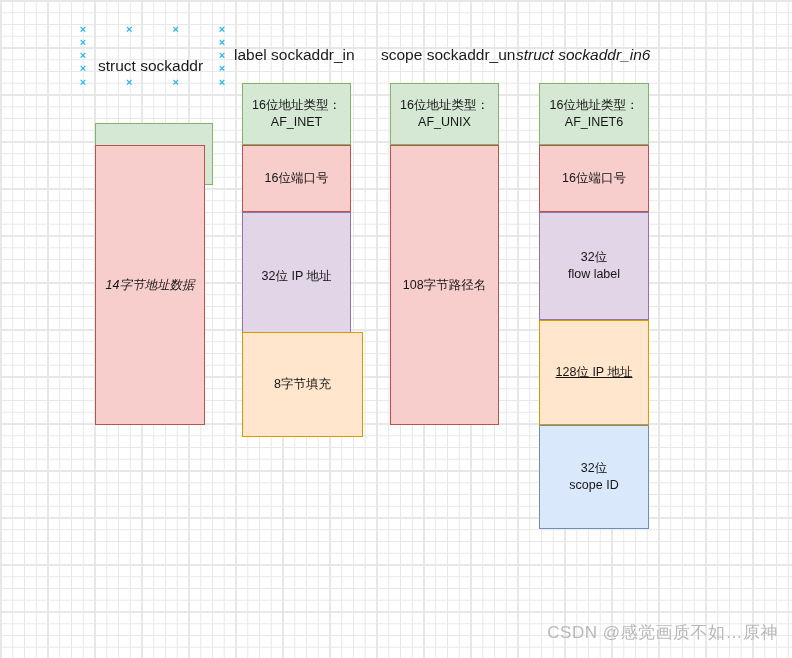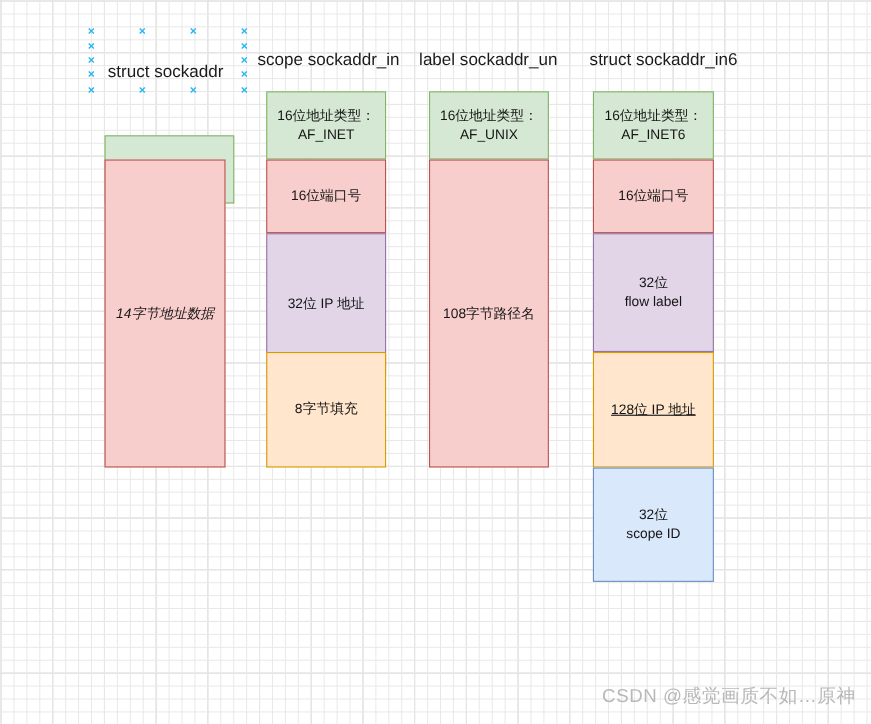--- a/index.html
+++ b/index.html
@@ -91,31 +91,31 @@
 </style>
 </head>
 <body>
 
 <div id="canvas">
 
   <div id="watermark">CSDN @感觉画质不如…原神</div>
 <div class="col-title" style="left: 98px; top: 58px;">struct sockaddr</div>
     <div class="field f-green" style="left: 95px; top: 83px; width: 118px; height: 62px; margin-top: 40px;">16位地址类型</div>
     <div class="field f-pink" style="left: 95px; top: 145px; width: 110px; height: 280px; font-style: italic;">14字节地址数据</div>
-    <div class="col-title" style="left: 234px; top: 47px;">scope sockaddr_in</div>
+    <div class="col-title" style="left: 234px; top: 47px;">label sockaddr_in</div>
     <div class="field f-green" style="left: 242px; top: 83px; width: 109px; height: 62px;">16位地址类型：
 AF_INET</div>
     <div class="field f-pink" style="left: 242px; top: 145px; width: 109px; height: 67px;">16位端口号</div>
     <div class="field f-purple" style="left: 242px; top: 212px; width: 109px; height: 128px;">32位 IP 地址</div>
-    <div class="field f-orange" style="left: 242px; top: 320px; width: 109px; height: 105px; font-family: Liberation Mono, monospace;">8字节填充</div>
-    <div class="col-title" style="left: 381px; top: 47px;">label sockaddr_un</div>
+    <div class="field f-orange" style="left: 242px; top: 332px; width: 121px; height: 105px;">8字节填充</div>
+    <div class="col-title" style="left: 381px; top: 47px;">scope sockaddr_un</div>
     <div class="field f-green" style="left: 390px; top: 83px; width: 109px; height: 62px;">16位地址类型：
 AF_UNIX</div>
     <div class="field f-pink" style="left: 390px; top: 145px; width: 109px; height: 280px;">108字节路径名</div>
-    <div class="col-title" style="left: 536px; top: 47px;">struct sockaddr_in6</div>
+    <div class="col-title" style="left: 516px; top: 47px; font-style: italic;">struct sockaddr_in6</div>
     <div class="field f-green" style="left: 539px; top: 83px; width: 110px; height: 62px;">16位地址类型：
 AF_INET6</div>
     <div class="field f-pink" style="left: 539px; top: 145px; width: 110px; height: 67px;">16位端口号</div>
     <div class="field f-purple" style="left: 539px; top: 212px; width: 110px; height: 108px;">32位
 flow label</div>
     <div class="field f-orange" style="left: 539px; top: 320px; width: 110px; height: 105px; text-decoration: underline;">128位 IP 地址</div>
     <div class="field f-blue" style="left: 539px; top: 425px; width: 110px; height: 104px;">32位
 scope ID</div>
     <div class="handle" style="left: 78.5px; top: 24.5px;"></div>
     <div class="handle" style="left: 217.5px; top: 24.5px;"></div>

